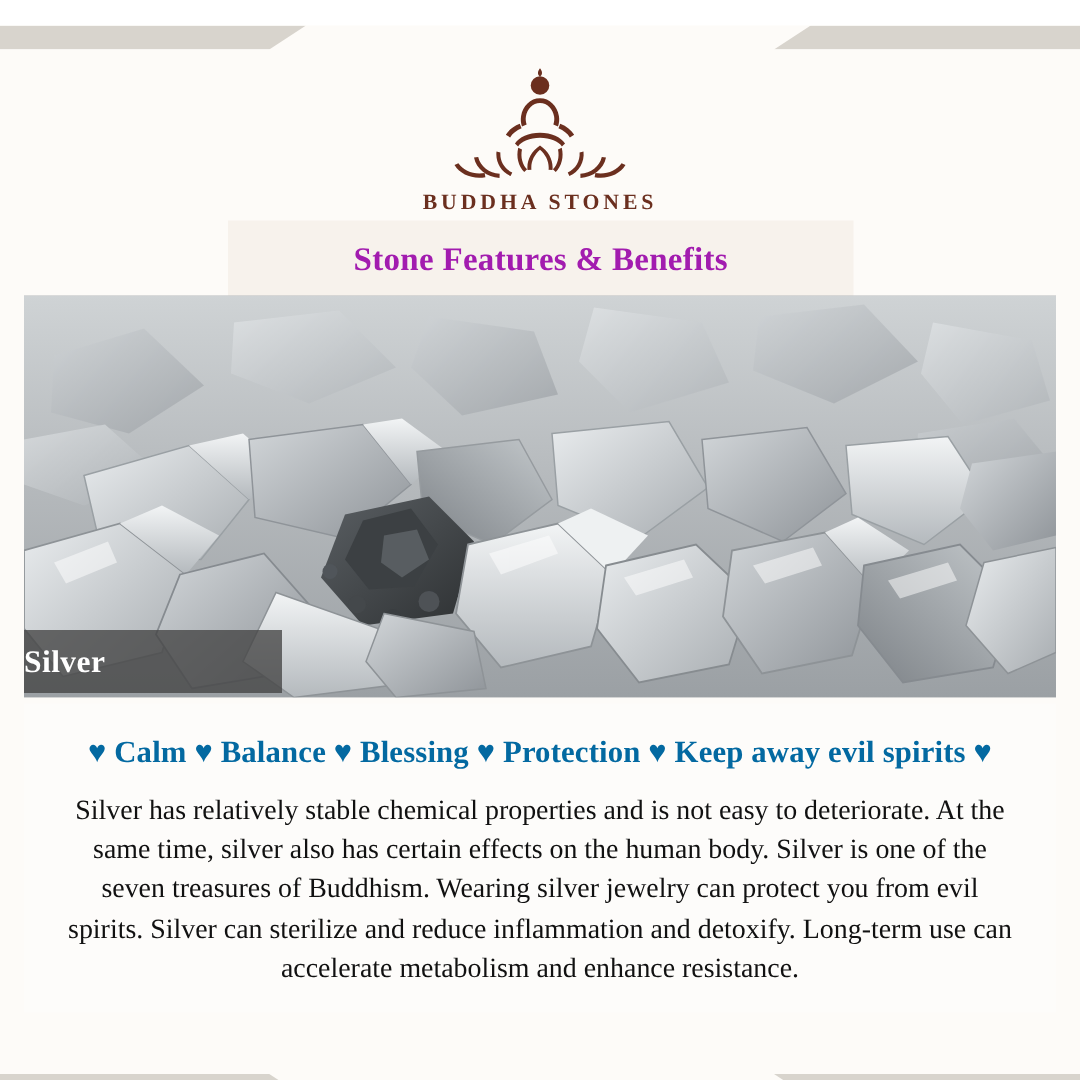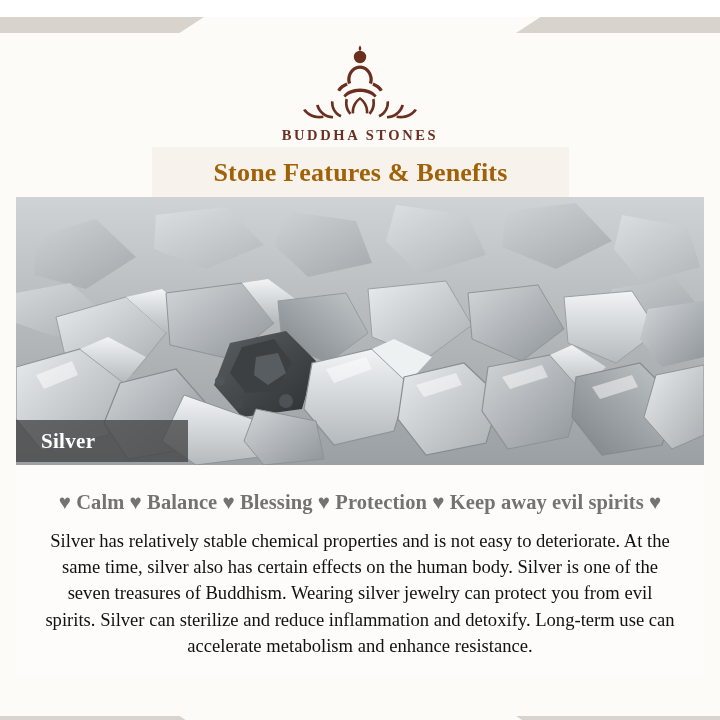--- a/index.html
+++ b/index.html
@@ -75,23 +75,23 @@
     left: 152px;
     width: 417px;
     height: 52px;
     background: #f7f2ec;
     display: flex;
     align-items: center;
     justify-content: center;
   }
   .title-bar .title-text {
     font-family: "Liberation Serif", serif;
-    font-size: 26px;
+    font-size: 22px;
     font-weight: 700;
-    color: #a16207;
+    color: #a21caf;
     letter-spacing: 0.2px;
   }
 
   
   .hero {
     position: absolute;
     top: 180px;
     left: 16px;
     width: 688px;
     height: 268px;
@@ -105,21 +105,20 @@
   }
   .stone-label {
     position: absolute;
     left: 16px;
     top: 403px;
     width: 172px;
     height: 42px;
     background: rgba(68,68,68,0.78);
     display: flex;
     align-items: center;
-    padding-left: 25px;
     box-sizing: border-box;
   }
   .stone-label span {
     color: #ffffff;
     font-family: "Liberation Serif", serif;
     font-size: 21px;
     font-weight: 700;
     letter-spacing: 0.3px;
   }
 
@@ -131,21 +130,21 @@
     width: 688px;
     height: 206px;
     background: #fdfcfa;
     box-sizing: border-box;
     padding: 22px 26px 0 26px;
   }
   .keywords {
     font-family: "Liberation Serif", serif;
     font-size: 20.5px;
     font-weight: 700;
-    color: #737373;
+    color: #0369a1;
     text-align: center;
     letter-spacing: 0.1px;
     white-space: nowrap;
   }
   .body-copy {
     margin-top: 14px;
     font-family: "Liberation Serif", serif;
     font-size: 18.6px;
     line-height: 1.41;
     color: #111111;

